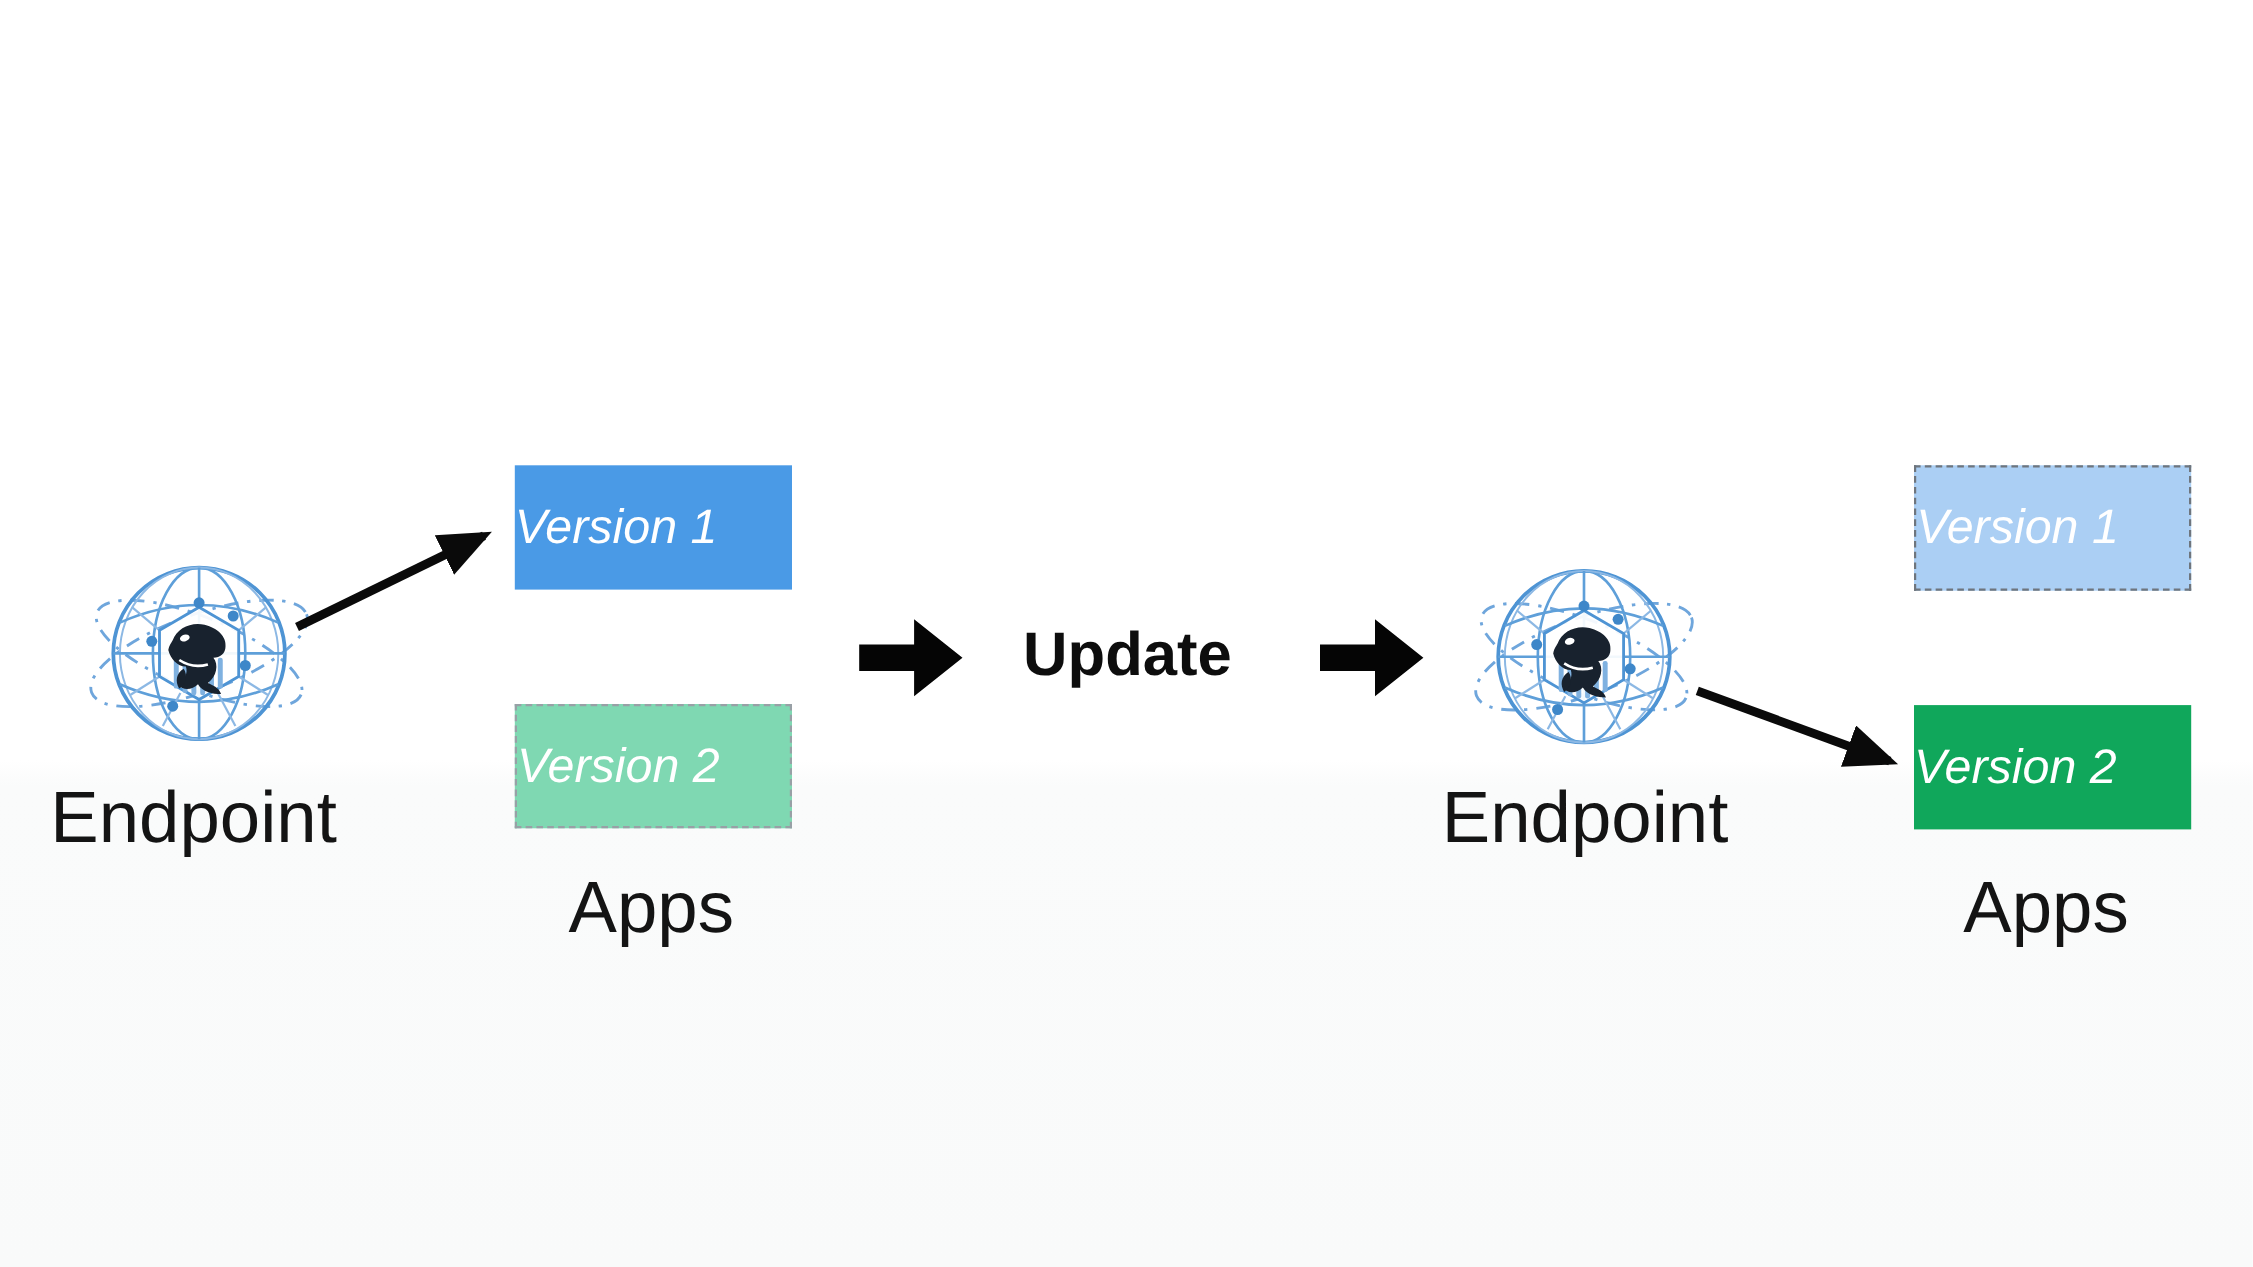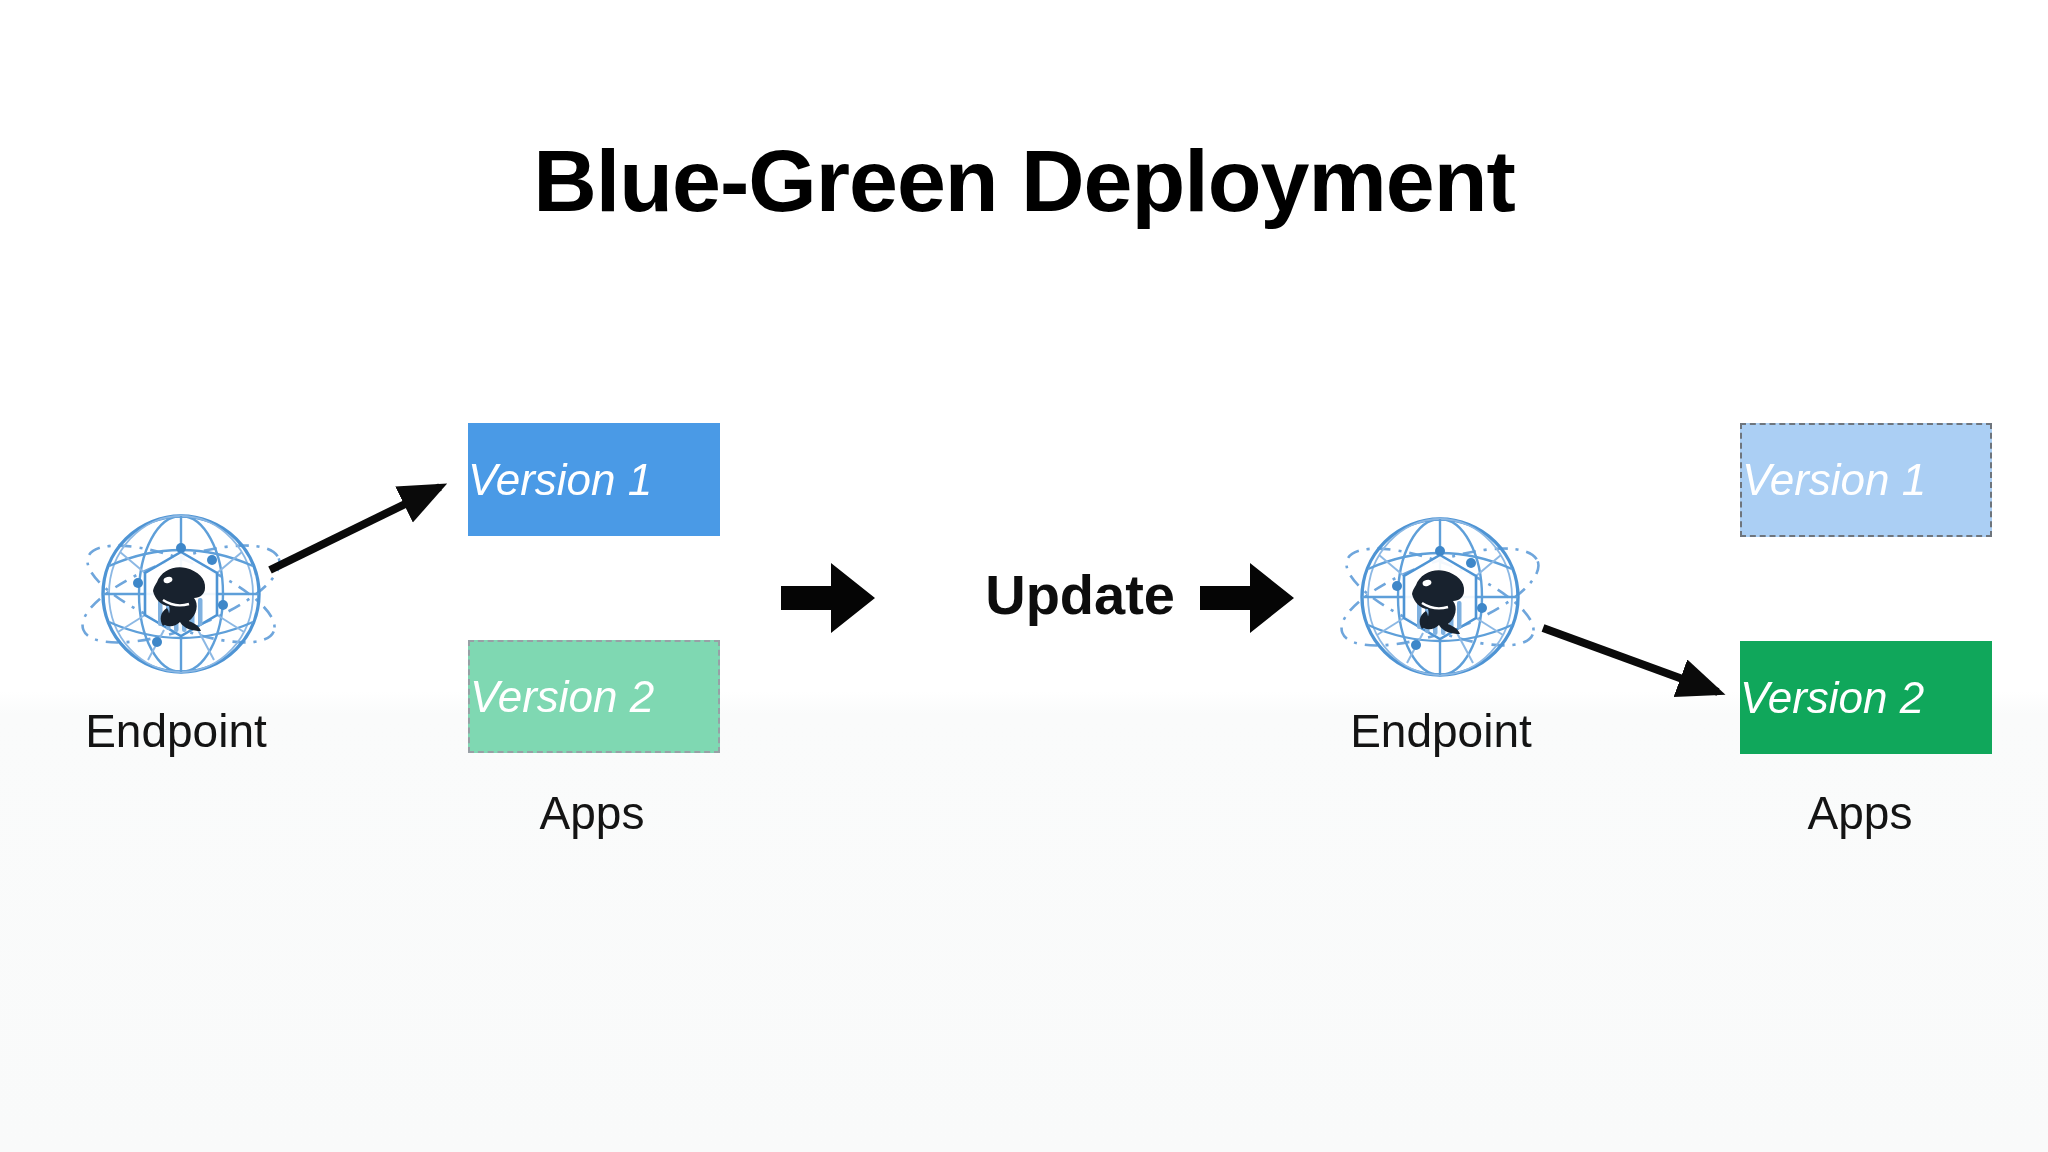--- a/index.html
+++ b/index.html
@@ -7,24 +7,24 @@
     position:relative;width:2048px;height:1152px;overflow:hidden;
     background:linear-gradient(180deg,#ffffff 0%,#ffffff 60%,#fafbfb 62%,#f9fafa 100%);
     font-family:"Liberation Sans", sans-serif;color:#0b0b0b;
   }
   .abs{position:absolute;}
   .title{
     left:0;top:130px;width:2048px;text-align:center;
     font-size:88px;font-weight:700;letter-spacing:-1px;color:#000;
   }
   .caption{
-    font-size:46px;font-weight:400;color:#141414;text-align:center;line-height:1.1;
+    font-size:66px;font-weight:400;color:#141414;text-align:center;line-height:1.1;
   }
   .update{
-    left:875px;top:562px;width:300px;text-align:right;
+    left:875px;top:562px;width:300px;text-align:center;
     font-size:56px;font-weight:700;color:#0d0d0d;
   }
   .vbox{
     display:flex;align-items:center;justify-content:flex-start;box-sizing:border-box;
     font-size:44px;font-style:italic;color:#ffffff;
   }
   .v1-active   {left:468px; top:423px; width:252px;height:113px;background:#4A9AE6;}
   .v2-standby  {left:468px; top:640px; width:252px;height:113px;background:#7FD8B2;border:2px dashed #98a0a6;}
   .v1-standby  {left:1740px;top:423px; width:252px;height:114px;background:#ABCFF4;border:2px dashed #6e757d;}
   .v2-active   {left:1740px;top:641px; width:252px;height:113px;background:#10A75B;}
@@ -93,21 +93,20 @@
           <circle cx="141" cy="76" r="5"></circle>
         </g>
       </g>
 
       <g id="block-arrow-def">
         <polygon points="0,26 50,26 50,3 94,38 50,73 50,50 0,50" fill="#050505"></polygon>
       </g>
     </defs>
   </svg>
 
-  <div class="abs title">Blue-Green Deployment</div>
 
   <div>
     <svg class="abs" style="left:71px;top:484px" width="220" height="220" viewBox="0 0 220 220">
       <use href="#globe-def"></use>
     </svg>
     <div class="abs caption" style="left:26px;top:706px;width:300px">Endpoint</div>
 
     <svg class="abs" style="left:255px;top:462px" width="215" height="125" viewBox="0 0 215 125">
       <defs>
         <marker id="ah1" markerWidth="7" markerHeight="6" refX="5" refY="2.5" orient="auto" markerUnits="strokeWidth">

